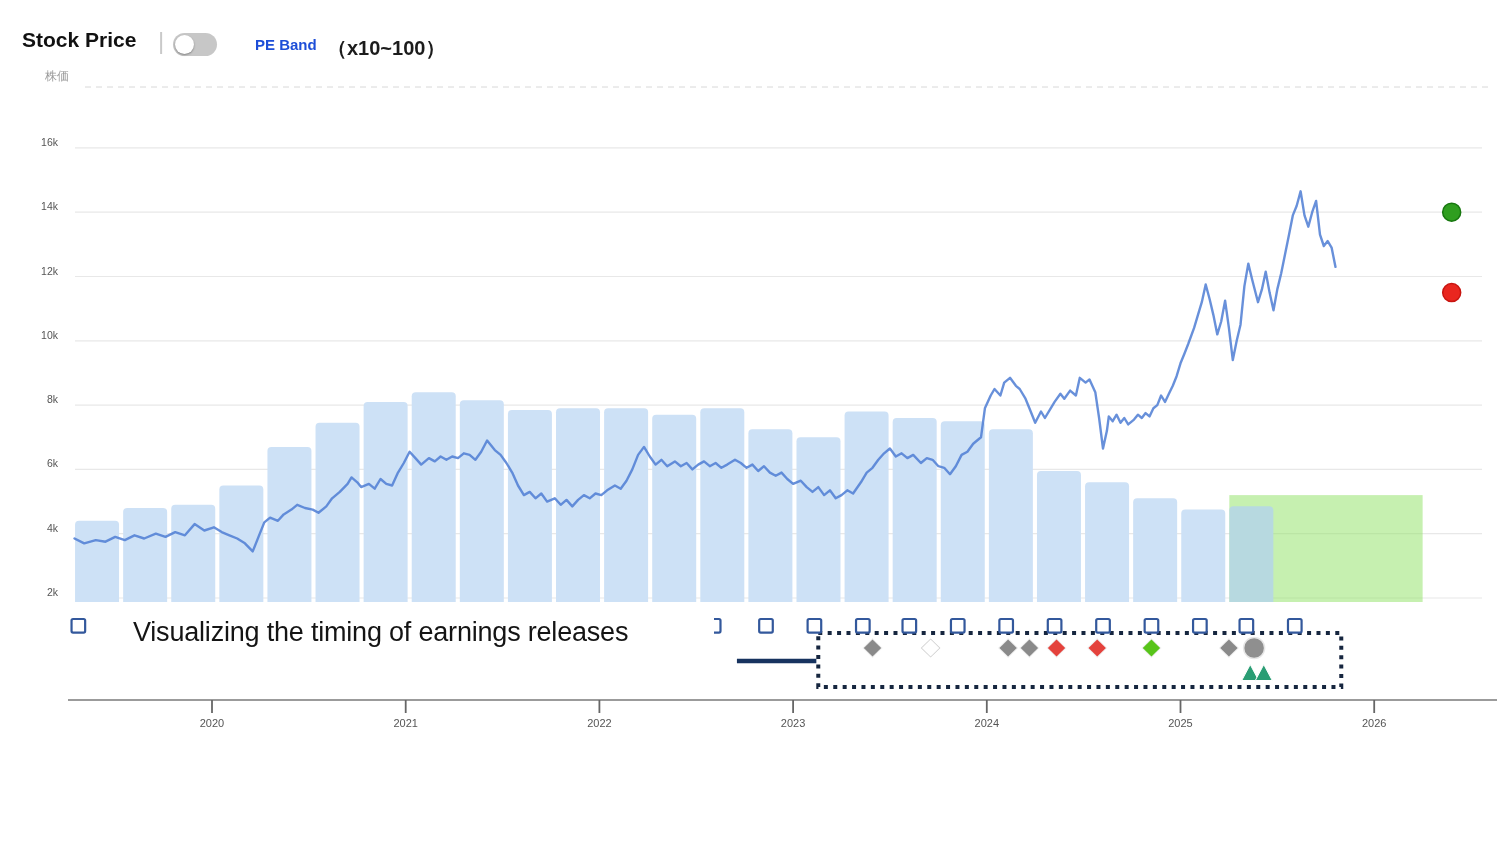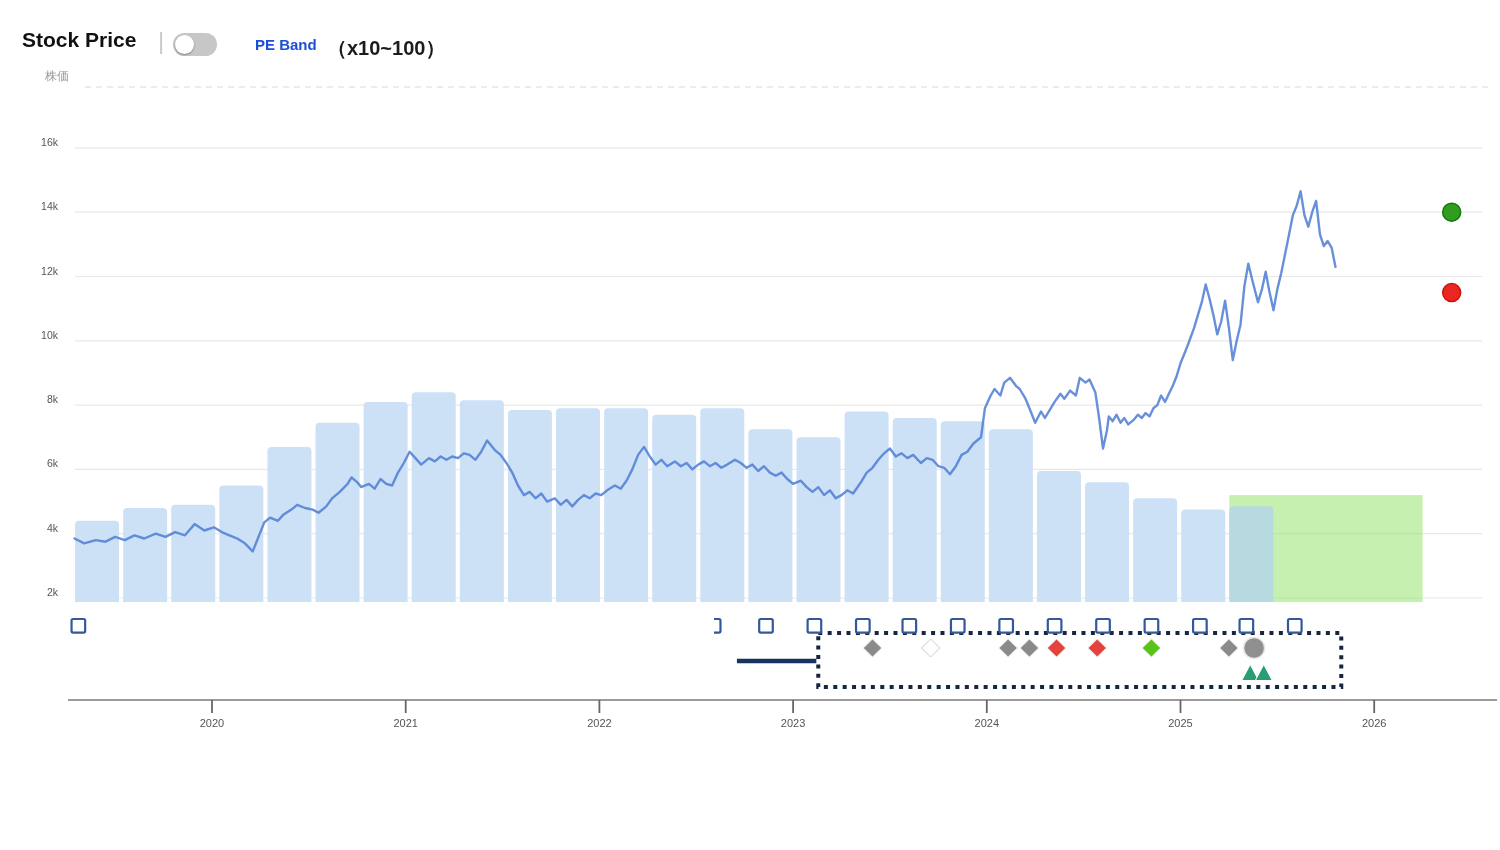--- a/index.html
+++ b/index.html
@@ -118,15 +118,16 @@
       <path d="M1056.5319999999806,639.5 L1065.2319999999806,648 L1056.5319999999806,656.5 L1047.8319999999806,648 Z" fill="#e4423c" stroke="#f0f0f0" stroke-width="2" paint-order="stroke"></path>
       <path d="M1097.2089999999876,639.5 L1105.9089999999876,648 L1097.2089999999876,656.5 L1088.5089999999875,648 Z" fill="#e4423c" stroke="#f0f0f0" stroke-width="2" paint-order="stroke"></path>
       <path d="M1151.4449999999824,639.5 L1160.1449999999825,648 L1151.4449999999824,656.5 L1142.7449999999824,648 Z" fill="#58c41a" stroke="#f0f0f0" stroke-width="2" paint-order="stroke"></path>
       <path d="M1228.925,639.5 L1237.625,648 L1228.925,656.5 L1220.225,648 Z" fill="#8a8a8a" stroke="#f0f0f0" stroke-width="2" paint-order="stroke"></path>
       <circle cx="1254.1060000000211" cy="648" r="10.5" fill="#8f8f8f" stroke="#e6e6e6" stroke-width="1.5"></circle>
       <path d="M1250.2319999999806,664.5 L1258.7319999999806,680.5 L1241.7319999999806,680.5 Z" fill="#2a9d74" stroke="#ffffff" stroke-width="1"></path>
       <path d="M1263.7910000000122,664.5 L1272.2910000000122,680.5 L1255.2910000000122,680.5 Z" fill="#2a9d74" stroke="#ffffff" stroke-width="1"></path>
     </svg>
 
   <div class="annotation">
+    <div>Visualizing the timing of earnings releases</div>
   </div>
 
 </div>
 
 </body></html>

